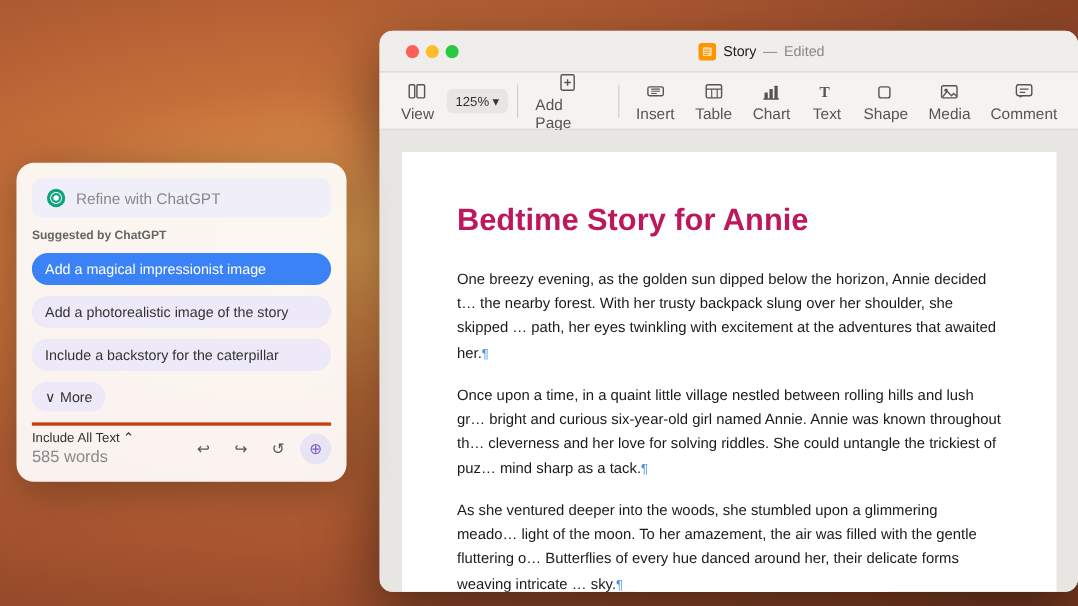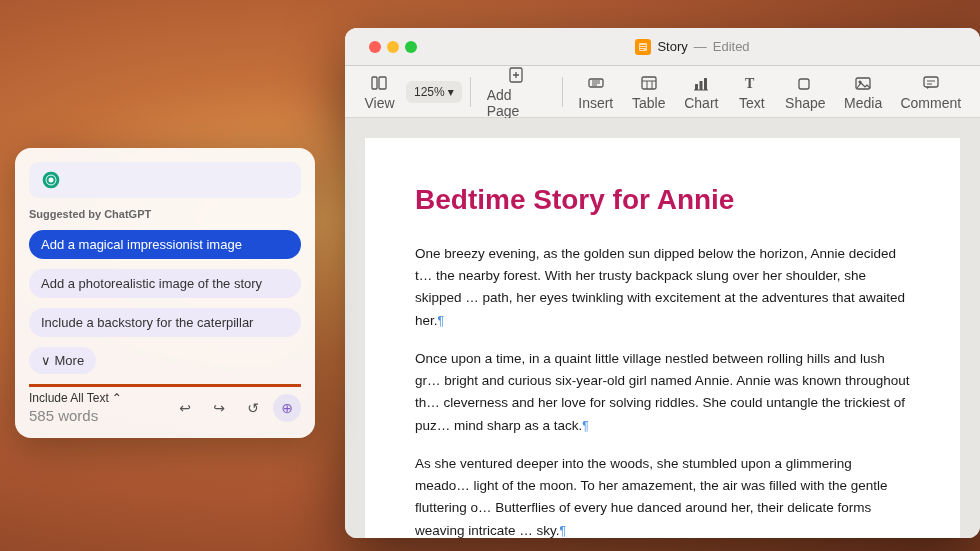--- a/index.html
+++ b/index.html
@@ -229,21 +229,21 @@
       padding: 7px 12px;
       border-radius: 20px;
       font-size: 13px;
       cursor: pointer;
       border: none;
       text-align: left;
       width: 100%;
     }
 
     .suggestion-btn.active {
-      background: #1d4ed8;
+      background: #3b82f6;
       color: white;
     }
 
     .suggestion-btn.inactive {
       background: #ede9f8;
       color: #333;
     }
 
     .more-btn {
       display: flex;
@@ -472,20 +472,21 @@
 </div>
 
 <div class="chatgpt-panel">
 
   <div class="chatgpt-search">
     <svg class="chatgpt-logo" viewBox="0 0 24 24" fill="none">
       <circle cx="12" cy="12" r="10" fill="#10a37f"></circle>
       <path d="M12 6.5a5.5 5.5 0 0 1 5.5 5.5 5.5 5.5 0 0 1-5.5 5.5A5.5 5.5 0 0 1 6.5 12 5.5 5.5 0 0 1 12 6.5m0-1A6.5 6.5 0 0 0 5.5 12a6.5 6.5 0 0 0 6.5 6.5 6.5 6.5 0 0 0 6.5-6.5A6.5 6.5 0 0 0 12 5.5z" fill="white"></path>
       <path d="M9 12a3 3 0 0 1 3-3 3 3 0 0 1 3 3 3 3 0 0 1-3 3 3 3 0 0 1-3-3z" fill="white"></path>
     </svg>
+    <span class="chatgpt-placeholder">Refine with ChatGPT</span>
   </div>
 
   <div class="suggested-label">Suggested by ChatGPT</div>
 
   <button class="suggestion-btn active">Add a magical impressionist image</button>
   <button class="suggestion-btn inactive">Add a photorealistic image of the story</button>
   <button class="suggestion-btn inactive">Include a backstory for the caterpillar</button>
 
   <button class="more-btn">
     <span>∨</span>

